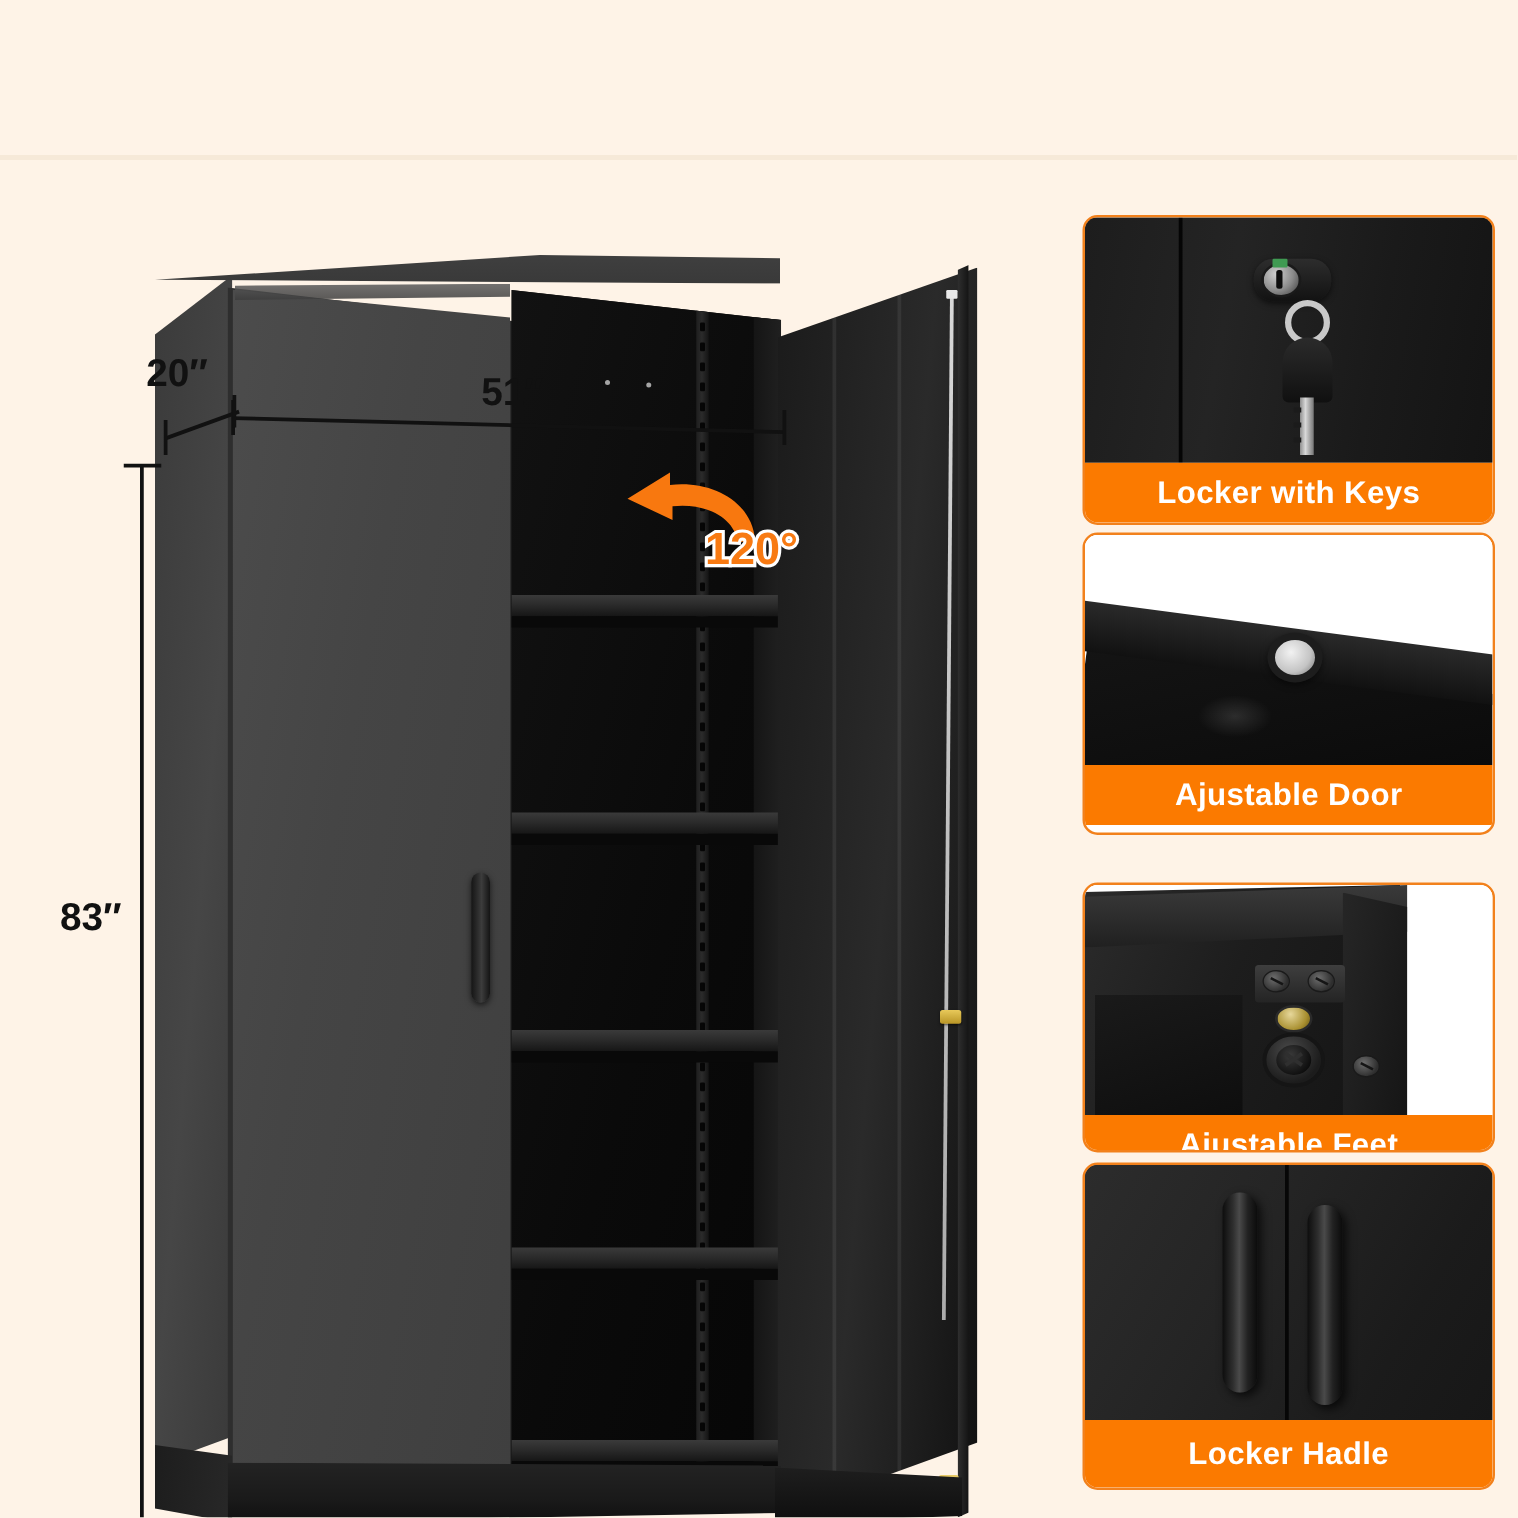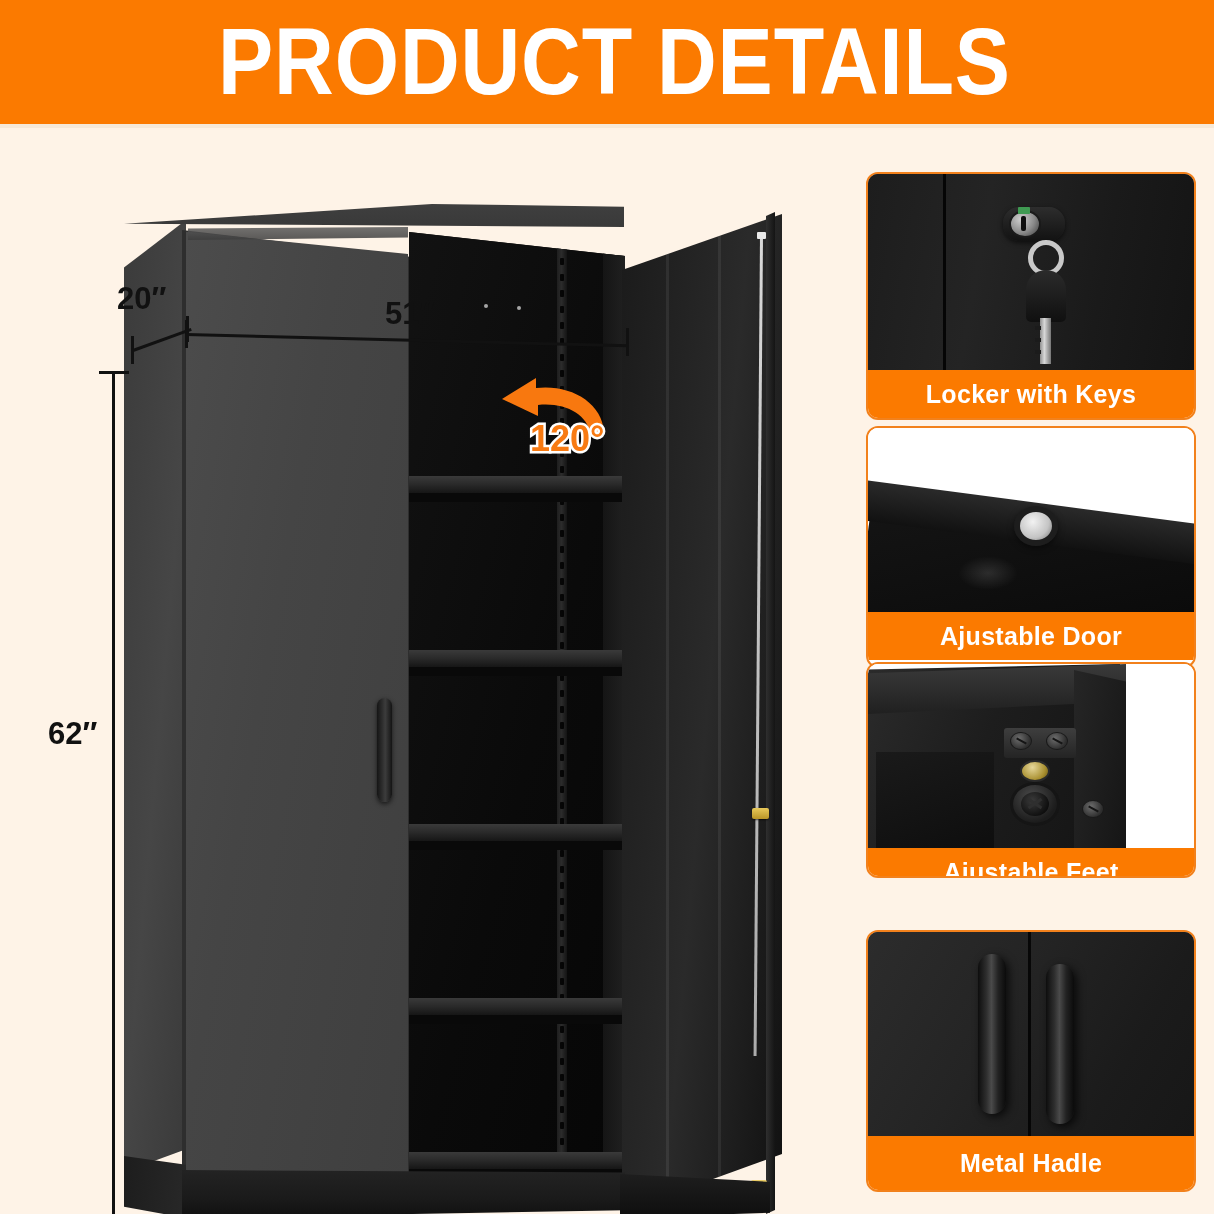--- a/index.html
+++ b/index.html
@@ -187,21 +187,21 @@
   
   .line-18{left:133px;top:221px;width:62px;height:3px;transform:rotate(-20deg);transform-origin:left center;}
   .cap-18a{left:131px;top:208px;width:3px;height:28px;}
   .cap-18b{left:186px;top:188px;width:3px;height:26px;}
   
   .line-72{left:112px;top:244px;width:3px;height:931px;}
   .cap-72a{left:99px;top:243px;width:30px;height:3px;}
 
   
   .badge-120{
-    position:absolute;left:530px;top:290px;
+    position:absolute;left:564px;top:290px;
     font-size:36px;font-weight:bold;color:#f87a12;
     font-family:"Liberation Sans",sans-serif;
     -webkit-text-stroke:5px #ffffff;
     paint-order:stroke fill;
     letter-spacing:0px;
     white-space:nowrap;
   }
   .arrow-120{position:absolute;left:494px;top:246px;width:120px;height:70px;}
 
   
@@ -209,21 +209,21 @@
   .card{
     position:absolute;left:0;width:330px;
     border:2px solid #f2811c;
     border-radius:12px;
     overflow:hidden;
     background:#ffffff;
     box-sizing:border-box;
   }
   .card-1{top:4px;height:248px;}
   .card-2{top:258px;height:242px;}
-  .card-3{top:494px;height:216px;}
+  .card-3{top:538px;height:216px;}
   .card-4{top:762px;height:262px;}
   .card-photo{position:relative;width:100%;overflow:hidden;background:#161616;}
   .card-label{
     width:100%;background:#fb7a00;color:#fff;
     display:flex;align-items:center;justify-content:center;
     font-weight:bold;font-size:25px;letter-spacing:.3px;
     box-sizing:border-box;
   }
   .lbl-h{height:48px;}
   .lbl-h2{height:54px;}
@@ -343,23 +343,20 @@
     box-shadow:3px 3px 8px rgba(0,0,0,.7);
   }
   .c4-h1{left:110px;top:22px;}
   .c4-h2{left:178px;top:32px;}
 </style>
 </head>
 <body>
 
 <div id="page">
 
-  <div class="banner">
-    <div class="banner-title">PRODUCT DETAILS</div>
-  </div>
   <div class="banner-underline"></div>
 
   <div class="scene">
     <div class="cab-wrap">
 
       <div class="side-panel"></div>
       <div class="top-face"></div>
       <div class="front-face"></div>
 
       <div class="interior">
@@ -466,21 +463,21 @@
     <div class="dim-label dim-36">51″</div>
 
     <div class="dimline line-18"></div>
     <div class="dimline cap-18a"></div>
     <div class="dimline cap-18b"></div>
     <div class="dim-label dim-18">20″</div>
 
     <div class="dimline line-72"></div>
     <div class="dimline cap-72a"></div>
 
-    <div class="dim-label dim-72">62″</div>
+    <div class="dim-label dim-72">83″</div>
 
     <svg class="arrow-120" viewBox="0 0 120 70">
       <path d="M110 58 C 108 28, 76 10, 42 14 L 42 4 L 8 25 L 44 42 L 44 31 C 70 28, 94 40, 96 60 Z" fill="#f8780f"></path>
     </svg>
     <div class="badge-120">120°</div>
   </div>
 
   <div class="cards">
 
     <div class="card card-1">
@@ -532,17 +529,17 @@
       <div class="card-label lbl-h">Ajustable Feet</div>
     </div>
 
     <div class="card card-4">
       <div class="card-photo" style="height:204px">
         <div class="c4-bg"></div>
         <div class="c4-seam"></div>
         <div class="c4-handle c4-h1"></div>
         <div class="c4-handle c4-h2"></div>
       </div>
-      <div class="card-label lbl-h2">Metal Hadle</div>
+      <div class="card-label lbl-h2">Locker Hadle</div>
     </div>
 
   </div>
 </div>
 
 </body></html>

